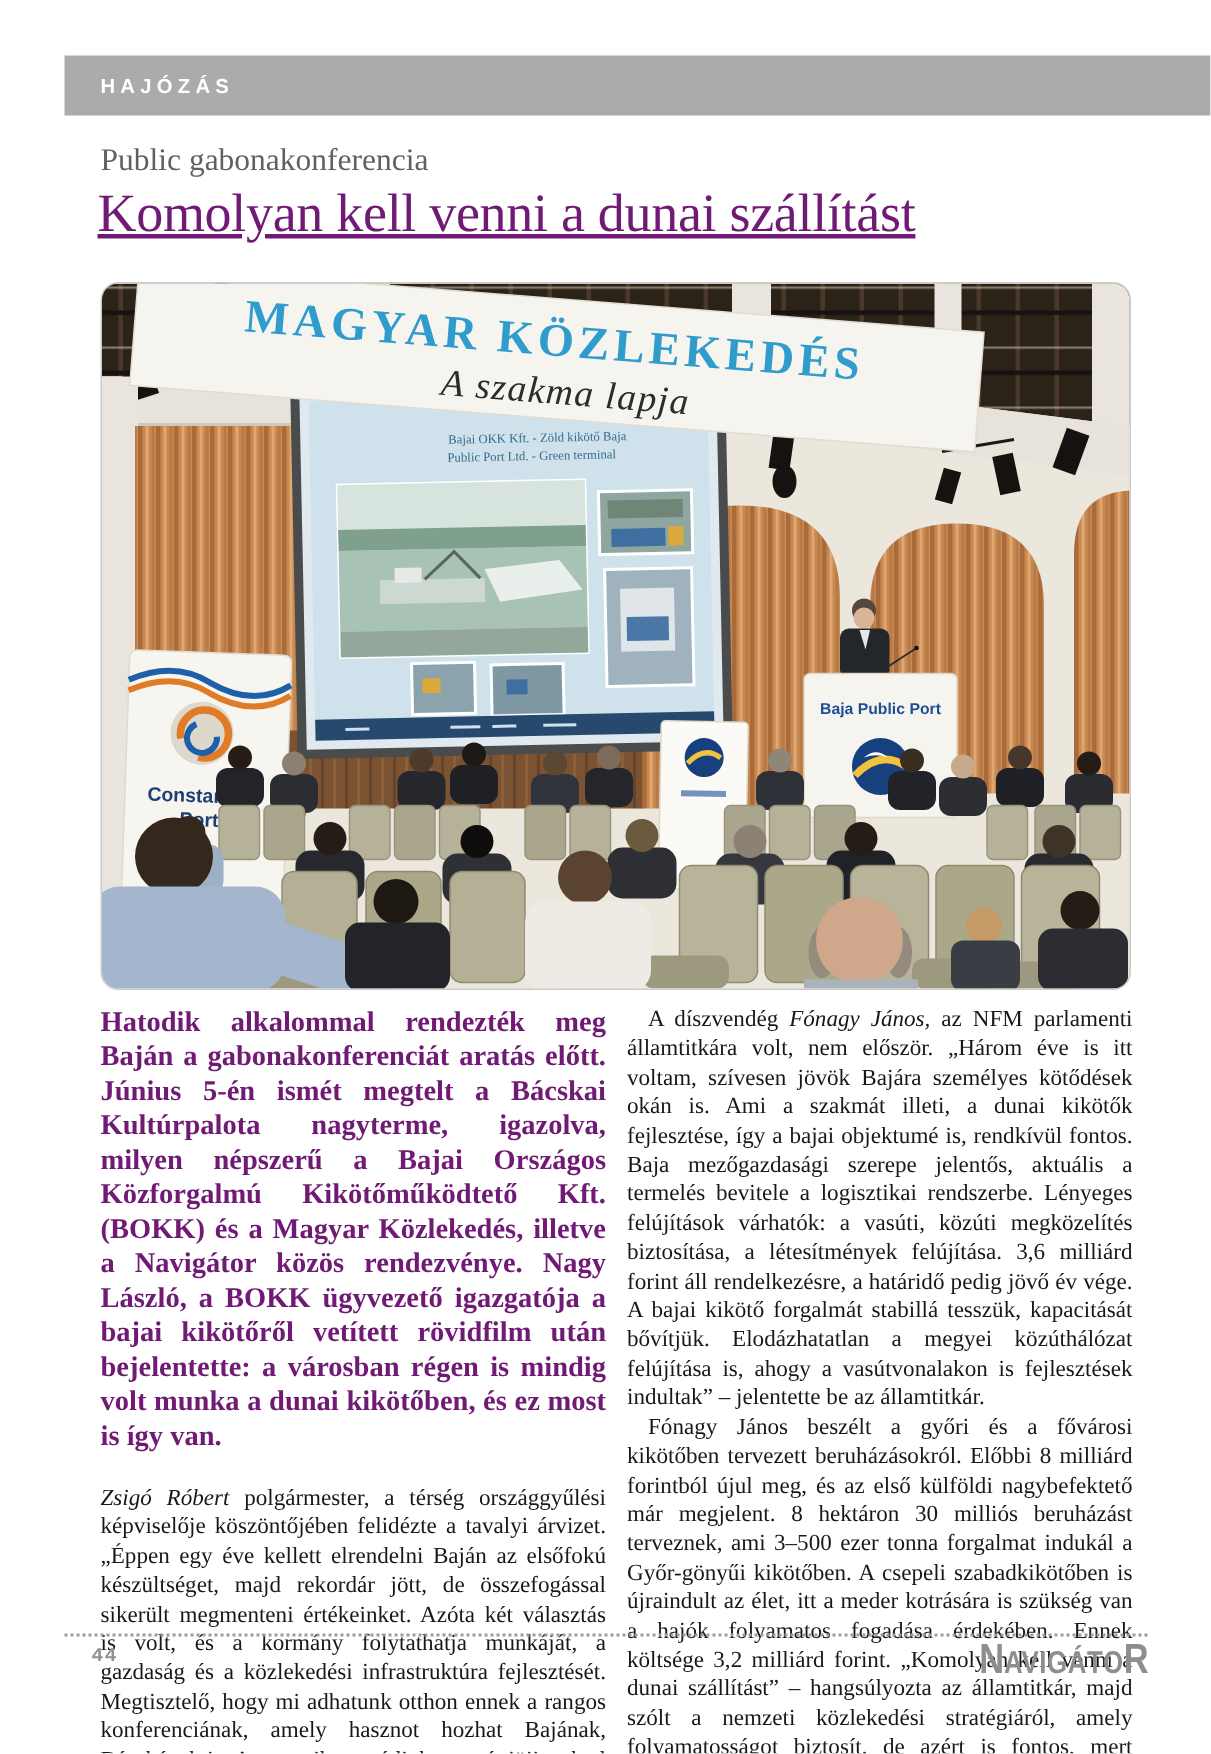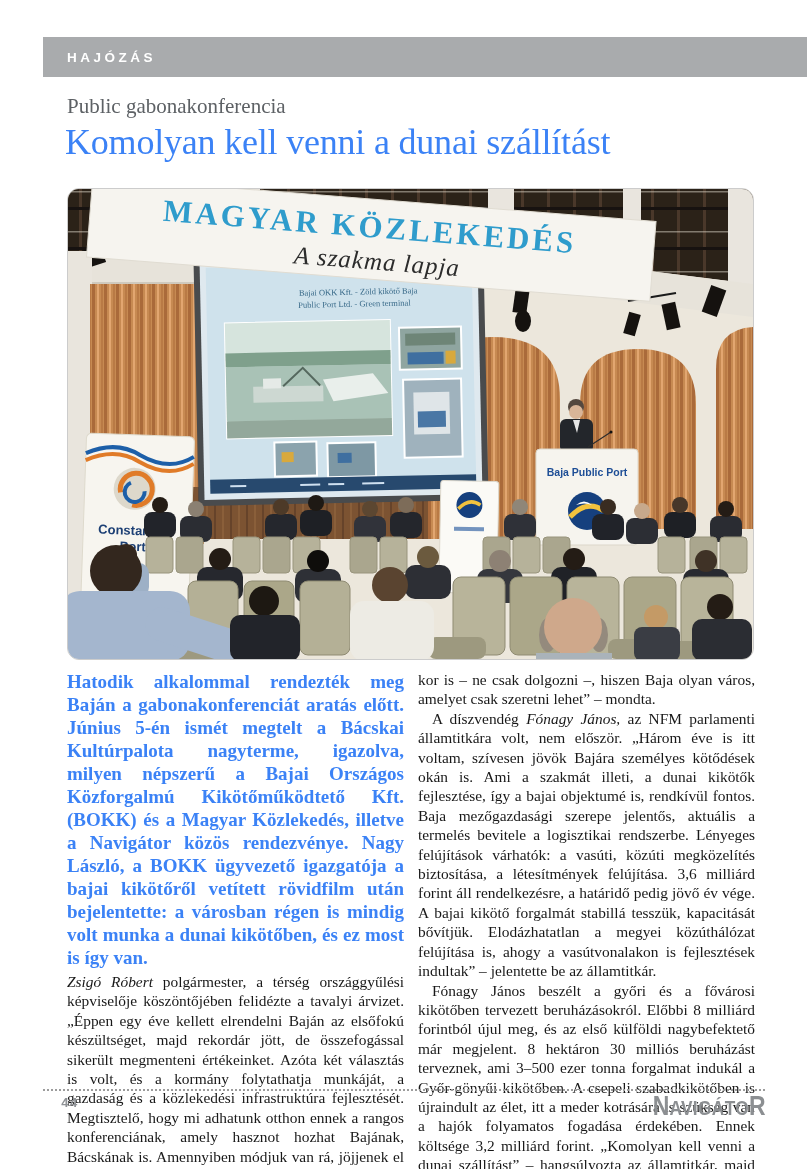--- a/index.html
+++ b/index.html
@@ -3,28 +3,28 @@
 <meta charset="utf-8">
 <style>
   html,body{margin:0;padding:0;background:#ffffff;}
   .page{position:relative;width:807px;height:1169px;background:#ffffff;overflow:hidden;
         font-family:"Liberation Serif",serif;}
   .topbar{position:absolute;left:43px;top:37px;width:802px;height:40px;background:#a9abad;
           color:#ffffff;font-family:"Liberation Sans",sans-serif;font-weight:bold;
           font-size:13.5px;letter-spacing:3.5px;display:flex;justify-content:space-between;
           align-items:center;padding:0 12px 0 24px;box-sizing:border-box;}
   .kicker{position:absolute;left:67px;top:94px;font-size:21px;color:#5d6165;}
-  .headline{position:absolute;left:65px;top:121px;font-size:36px;color:#3b82f6;
-            letter-spacing:-0.2px;white-space:nowrap;}
+  .headline{position:absolute;left:65px;top:121px;font-size:36px;color:#701a75;
+            letter-spacing:-0.2px;white-space:nowrap;text-decoration:underline;}
   .photo{position:absolute;left:67px;top:188px;width:685px;height:470px;border-radius:12px;
          border:1px solid #cccccc;overflow:hidden;background:#ece7dc;}
   .photo svg{display:block;width:100%;height:100%;}
   .article{position:absolute;left:67px;top:670px;width:688px;display:flex;gap:14px;}
   .col{width:337px;}
-  .lead{font-size:19px;font-weight:bold;line-height:23px;text-align:justify;color:#3b82f6;margin:0 0 3px 0;}
+  .lead{font-size:19px;font-weight:bold;line-height:23px;text-align:justify;color:#701a75;margin:0 0 20px 0;}
   .body-p{font-size:15.4px;line-height:19.4px;text-align:justify;color:#181818;margin:0;}
   .body-p i{font-style:italic;}
   .ind{text-indent:14px;}
   .foot-rule{position:absolute;left:43px;top:1089px;width:722px;height:0;border-top:2px dotted #9c9c9c;}
   .foot-num{position:absolute;left:61px;top:1096px;font-family:Liberation Mono, monospace;
             font-weight:bold;font-size:13px;color:#8f9296;letter-spacing:1px;}
   .logo{position:absolute;right:41px;top:1092px;display:flex;align-items:baseline;
         color:#8c8f92;font-family:"Liberation Sans",sans-serif;font-weight:bold;
         transform:scaleX(.82);transform-origin:100% 50%;line-height:1;}
   .logo .big{font-size:28px;}
@@ -315,21 +315,20 @@
       </g>
     </svg>
   </div>
 
   <div class="article">
     <div class="col">
       <p class="lead">Hatodik alkalommal rendezték meg Baján a gabonakonferenciát aratás előtt. Június 5-én ismét megtelt a Bácskai Kultúrpalota nagyterme, igazolva, milyen népszerű a Bajai Országos Közforgalmú Kikötőműködtető Kft. (BOKK) és a Magyar Közlekedés, illetve a Navigátor közös rendezvénye. Nagy László, a BOKK ügyvezető igazgatója a bajai kikötőről vetített rövidfilm után bejelentette: a városban régen is mindig volt munka a dunai kikötőben, és ez most is így van.</p>
       <p class="body-p"><i>Zsigó Róbert</i> polgármester, a térség országgyűlési képviselője köszöntőjében felidézte a tavalyi árvizet. „Éppen egy éve kellett elrendelni Baján az elsőfokú készültséget, majd rekordár jött, de összefogással sikerült megmenteni értékeinket. Azóta két választás is volt, és a kormány folytathatja munkáját, a gazdaság és a közlekedési infrastruktúra fejlesztését. Megtisztelő, hogy mi adhatunk otthon ennek a rangos konferenciának, amely hasznot hozhat Bajának, Bácskának is. Amennyiben módjuk van rá, jöjjenek el más-</p>
     </div>
     <div class="col">
-      <p class="body-p">kor is – ne csak dolgozni –, hiszen Baja olyan város, amelyet csak szeretni lehet” – mondta.</p>
       <p class="body-p ind">A díszvendég <i>Fónagy János,</i> az NFM parlamenti államtitkára volt, nem először. „Három éve is itt voltam, szívesen jövök Bajára személyes kötődések okán is. Ami a szakmát illeti, a dunai kikötők fejlesztése, így a bajai objektumé is, rendkívül fontos. Baja mezőgazdasági szerepe jelentős, aktuális a termelés bevitele a logisztikai rendszerbe. Lényeges felújítások várhatók: a vasúti, közúti megközelítés biztosítása, a létesítmények felújítása. 3,6 milliárd forint áll rendelkezésre, a határidő pedig jövő év vége. A bajai kikötő forgalmát stabillá tesszük, kapacitását bővítjük. Elodázhatatlan a megyei közúthálózat felújítása is, ahogy a vasútvonalakon is fejlesztések indultak” – jelentette be az államtitkár.</p>
       <p class="body-p ind">Fónagy János beszélt a győri és a fővárosi kikötőben tervezett beruházásokról. Előbbi 8 milliárd forintból újul meg, és az első külföldi nagybefektető már megjelent. 8 hektáron 30 milliós beruházást terveznek, ami 3–500 ezer tonna forgalmat indukál a Győr-gönyűi kikötőben. A csepeli szabadkikötőben is újraindult az élet, itt a meder kotrására is szükség van a hajók folyamatos fogadása érdekében. Ennek költsége 3,2 milliárd forint. „Komolyan kell venni a dunai szállítást” – hangsúlyozta az államtitkár, majd szólt a nemzeti közlekedési stratégiáról, amely folyamatosságot biztosít, de azért is fontos, mert ennek híján nem utal pénzt az Európai Unió. Az operatív programra 1034 milliárd forint áll</p>
     </div>
   </div>
 
   <div class="foot-rule"></div>
   <div class="foot-num">44</div>
   <div class="logo">
     <span class="big">N</span>
       <span class="mid">AVIGÁTO</span>

